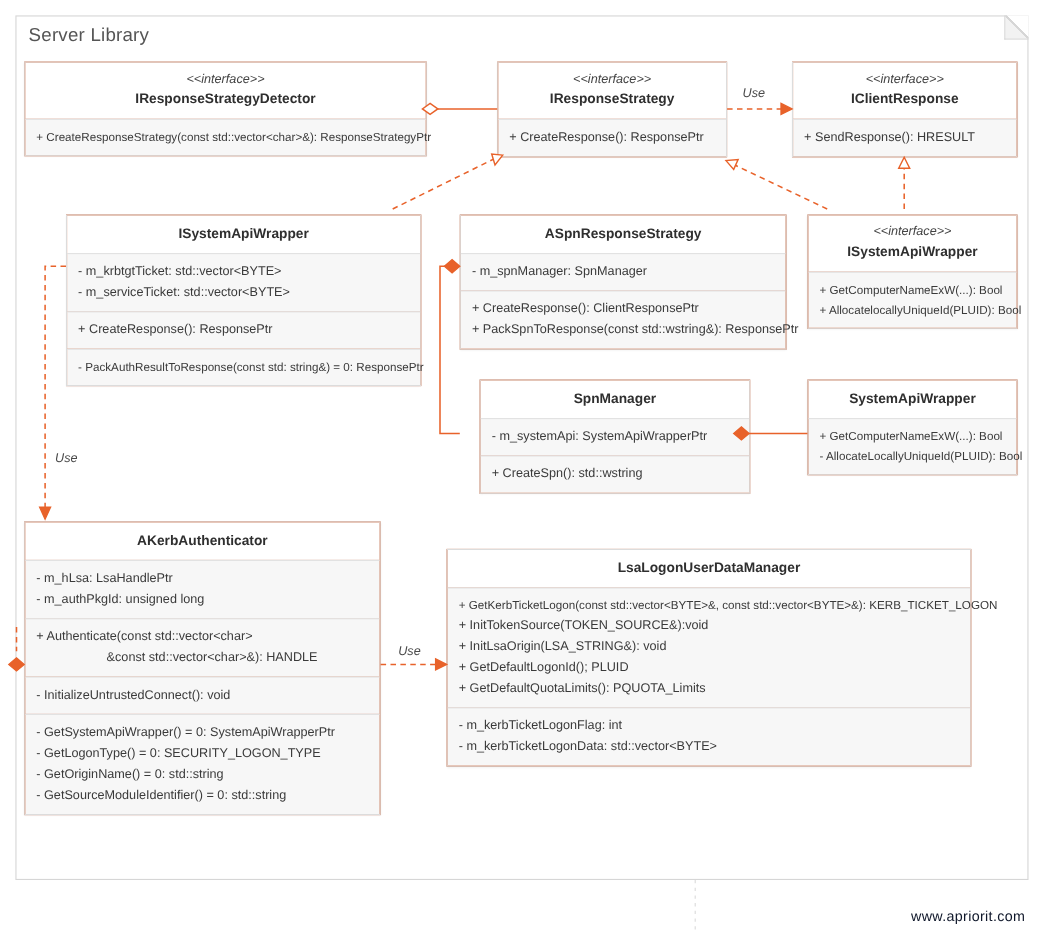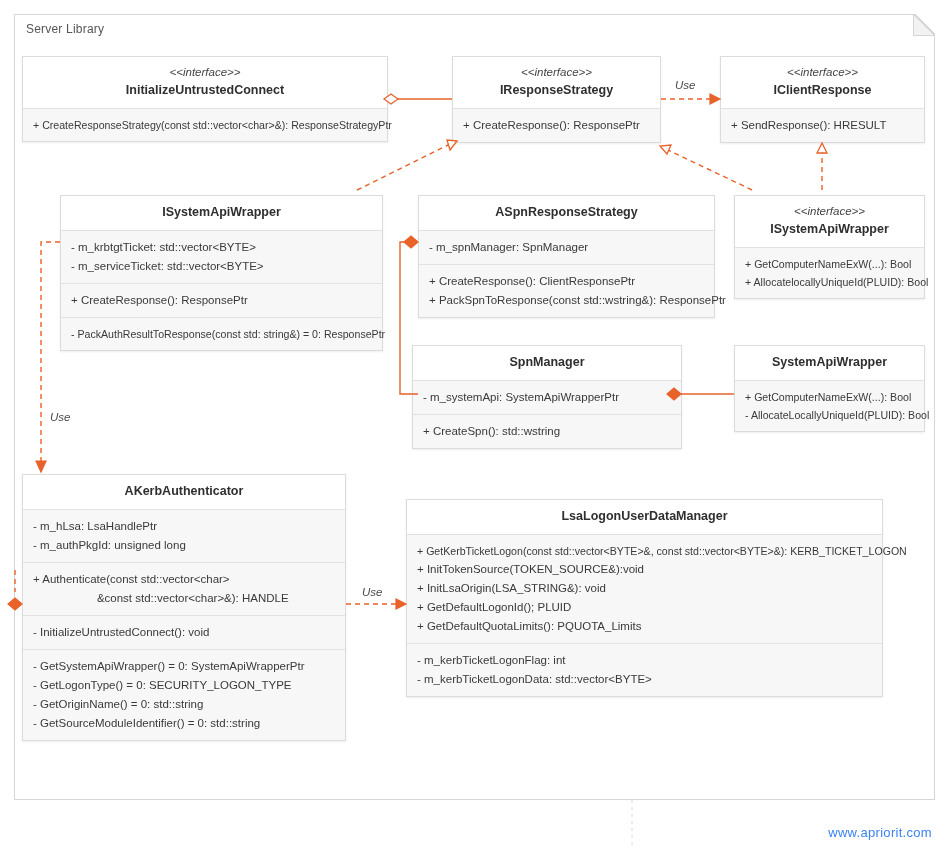--- a/index.html
+++ b/index.html
@@ -6,36 +6,36 @@
   body{width:950px;height:850px;position:relative;overflow:hidden;
        font-family:"Liberation Sans",sans-serif;color:#3c3c3c;}
   #canvas{position:absolute;left:0;top:0;width:950px;height:850px;}
 
   
   .frame{position:absolute;left:14px;top:14px;width:921px;height:786px;
          border:1px solid #d6d6d6;background:#fff;box-sizing:border-box;}
   .frame-fold{position:absolute;right:-1px;top:-1px;width:22px;height:22px;
               background:linear-gradient(225deg,#ffffff 0 46%,#d6d6d6 46% 54%,#f2f2f2 54% 100%);
               border-left:1px solid #d6d6d6;border-bottom:1px solid #d6d6d6;box-sizing:border-box;}
-  .frame-title{position:absolute;left:26px;top:22px;font-size:12px;color:#555;letter-spacing:.2px;}
+  .frame-title{position:absolute;left:26px;top:22px;font-size:17px;color:#555;letter-spacing:.2px;}
 
   
   .cls{position:absolute;background:#c2410c;border:1px solid #dcdcdc;box-sizing:border-box;
        box-shadow:0 1px 2px rgba(0,0,0,.07);z-index:5;}
   .cls .hdr{padding:7px 8px 8px;text-align:center;background:#fff;}
   .cls .stereo{font-style:italic;font-size:11.5px;color:#444;line-height:17px;}
   .cls .nm{font-weight:bold;font-size:12.5px;color:#2f2f2f;line-height:19px;}
   .cls .sect{border-top:1px solid #e2e2e2;background:#f7f7f7;padding:7px 10px;}
   .cls .row{font-size:11.5px;line-height:19px;color:#3a3a3a;white-space:pre;}
   .cls .row.sm{font-size:10.6px;line-height:18px;}
 
   
   .elabel{position:absolute;font-size:11.5px;color:#4a4a4a;z-index:7;background:transparent;font-style:italic;}
 
-  .wm{position:absolute;right:18px;bottom:10px;font-size:13px;color:#3b82f6;letter-spacing:.3px;}
+  .wm{position:absolute;right:18px;bottom:10px;font-size:13px;color:#0f172a;letter-spacing:.3px;}
   svg.links{position:absolute;left:0;top:0;width:950px;height:850px;overflow:visible;z-index:6;
             pointer-events:none;}
   .dash{stroke:#e8622a;stroke-width:1.4;fill:none;stroke-dasharray:5 4;}
   .solid{stroke:#e8622a;stroke-width:1.4;fill:none;}
   .hollow{fill:#fff;stroke:#e8622a;stroke-width:1.3;}
   .filled{fill:#e8622a;stroke:#e8622a;stroke-width:1.2;}
   .vdash{stroke:#dadada;stroke-width:1;stroke-dasharray:3 4;fill:none;}
 </style>
 </head>
 <body>
@@ -78,21 +78,21 @@
     <path class="solid" d="M681 394 L734 394"></path>
     <polygon class="filled" points="681,394 674,388 667,394 674,400"></polygon>
 
     <polygon class="filled" points="22,604 15,598 8,604 15,610"></polygon>
     <path class="dash" d="M15 570 L15 592"></path>
   </svg>
 
   <div class="cls" style="left:22px;top:56px;width:366px;">
     <div class="hdr">
       <div class="stereo">&lt;&lt;interface&gt;&gt;</div>
-      <div class="nm">InitializeUntrustedConnect</div>
+      <div class="nm">IResponseStrategyDetector</div>
     </div>
     <div class="sect">
       <div class="row sm">+ CreateResponseStrategy(const std::vector&lt;char&gt;&amp;): ResponseStrategyPtr</div>
     </div>
   </div>
 
   <div class="cls" style="left:452px;top:56px;width:209px;">
     <div class="hdr">
       <div class="stereo">&lt;&lt;interface&gt;&gt;</div>
       <div class="nm">IResponseStrategy</div>
@@ -145,21 +145,21 @@
     <div class="hdr">
       <div class="stereo">&lt;&lt;interface&gt;&gt;</div>
       <div class="nm">ISystemApiWrapper</div>
     </div>
     <div class="sect">
       <div class="row sm">+ GetComputerNameExW(...): Bool</div>
       <div class="row sm">+ AllocatelocallyUniqueId(PLUID): Bool</div>
     </div>
   </div>
 
-  <div class="cls" style="left:412px;top:345px;width:270px;">
+  <div class="cls" style="left:436px;top:345px;width:246px;">
     <div class="hdr">
       <div class="nm">SpnManager</div>
     </div>
     <div class="sect">
       <div class="row">- m_systemApi: SystemApiWrapperPtr</div>
     </div>
     <div class="sect">
       <div class="row">+ CreateSpn(): std::wstring</div>
     </div>
   </div>

